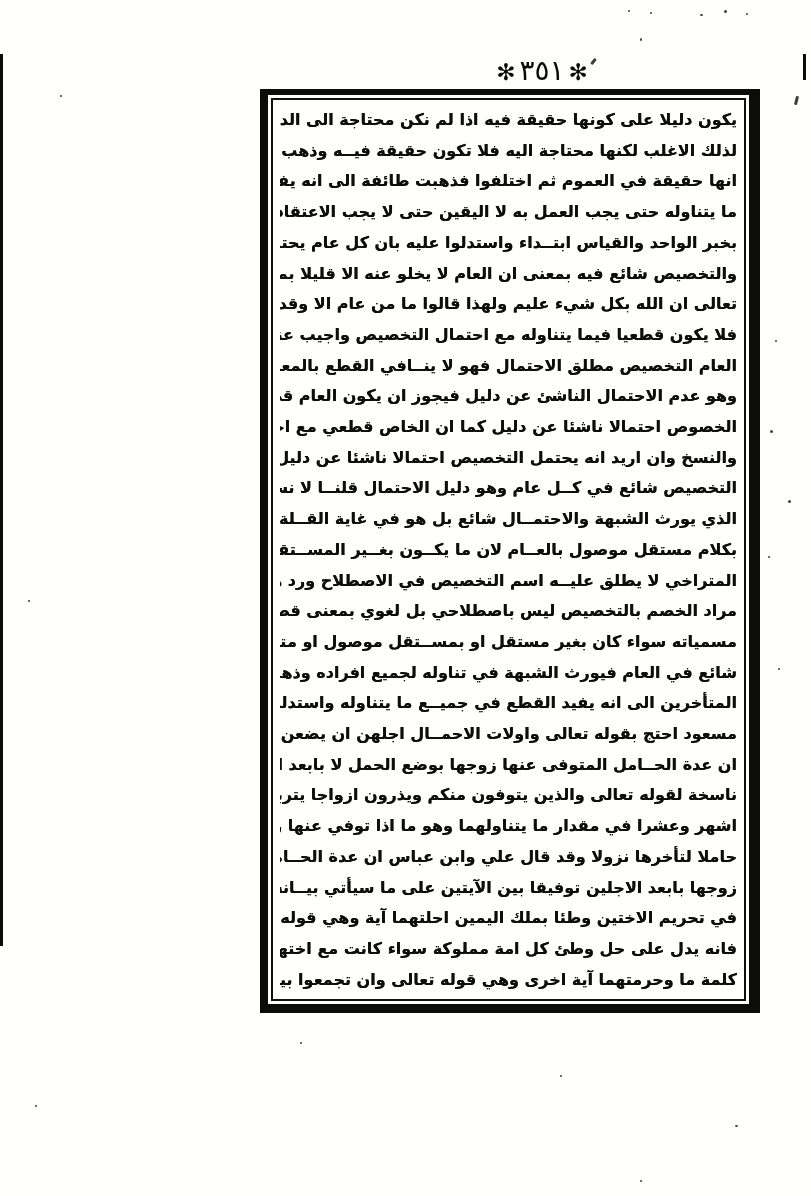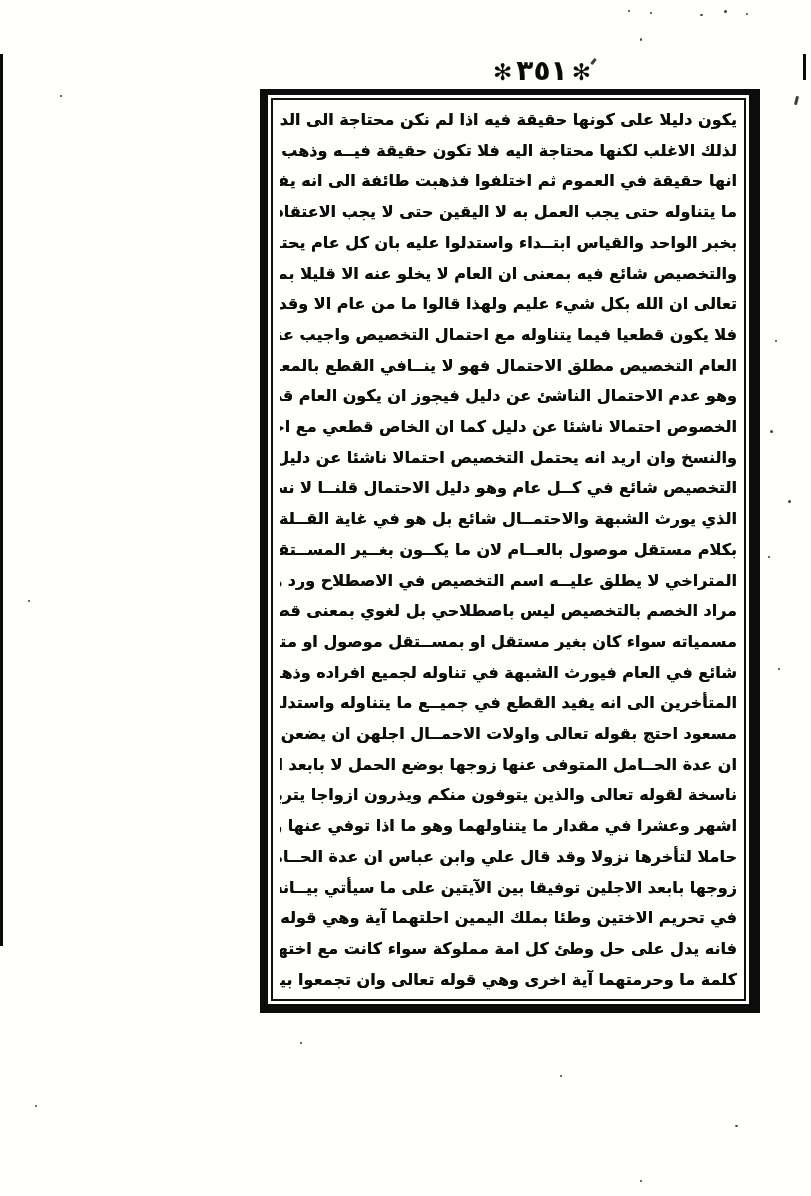--- a/index.html
+++ b/index.html
@@ -13,21 +13,21 @@
   .edge-tick  { position:absolute; left:803px; top:54px; width:3px;  height:26px;  background:#0b0b0b; }
   .speck { position:absolute; background:rgba(12,12,12,.8); border-radius:50%; }
 
   
   .ornament {
     position:absolute; left:492px; top:48px; width:100px; height:46px;
     display:flex; align-items:center; justify-content:center; gap:1px;
     color:#0a0a0a;
   }
   .flower { font-size:23px; font-weight:bold; line-height:1; transform:translateY(1px); }
-  .pnum   { font-size:28px; font-weight:bold; line-height:1; padding:0 3px; letter-spacing:1px; }
+  .pnum   { font-size:28px; font-weight:normal; line-height:1; padding:0 3px; letter-spacing:1px; }
 
   
   .frame {
     position:absolute; left:260px; top:89px; width:500px; height:924px;
     box-sizing:border-box;
     border:solid #0c0c0c; border-width:6px 11px 9px 8px;
     background:#fffffe;
   }
   .frame-inner {
     position:absolute; inset:3px;

